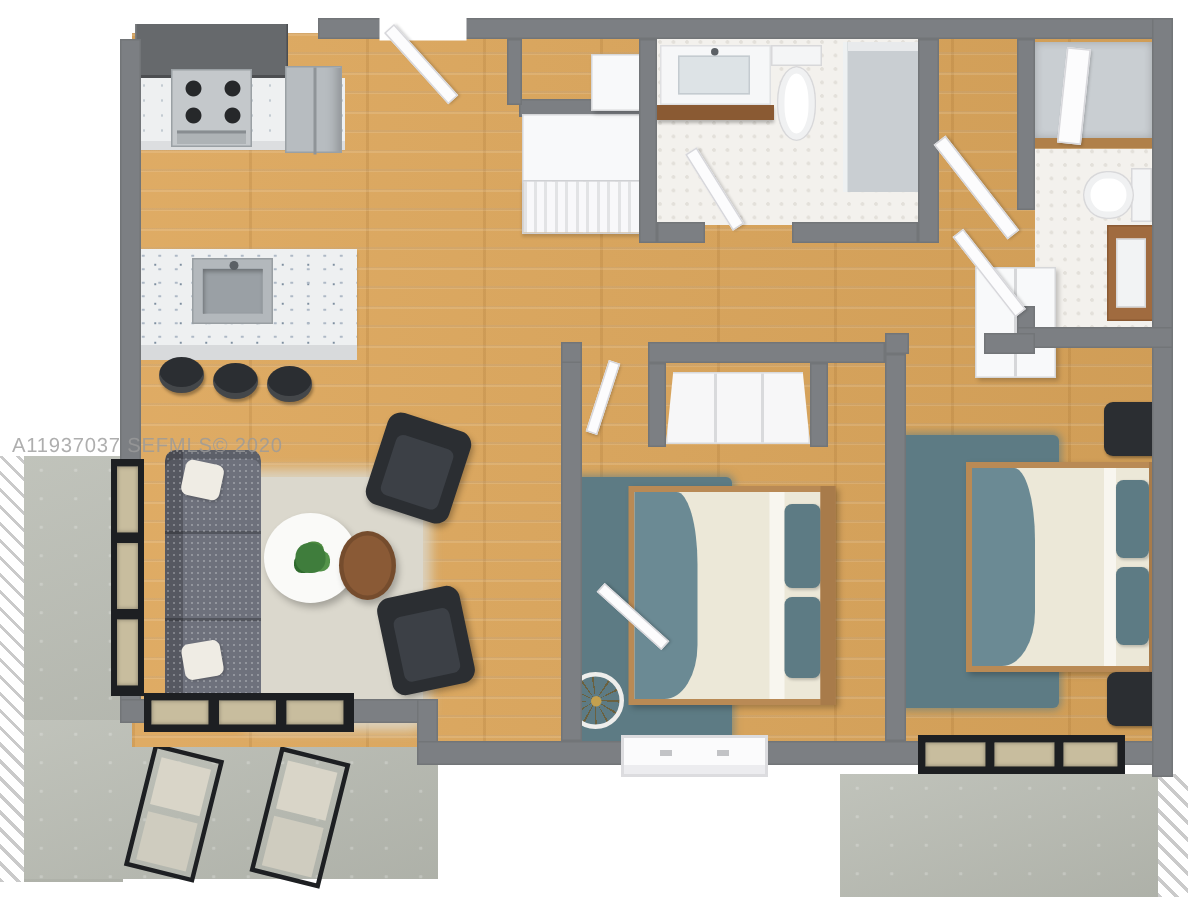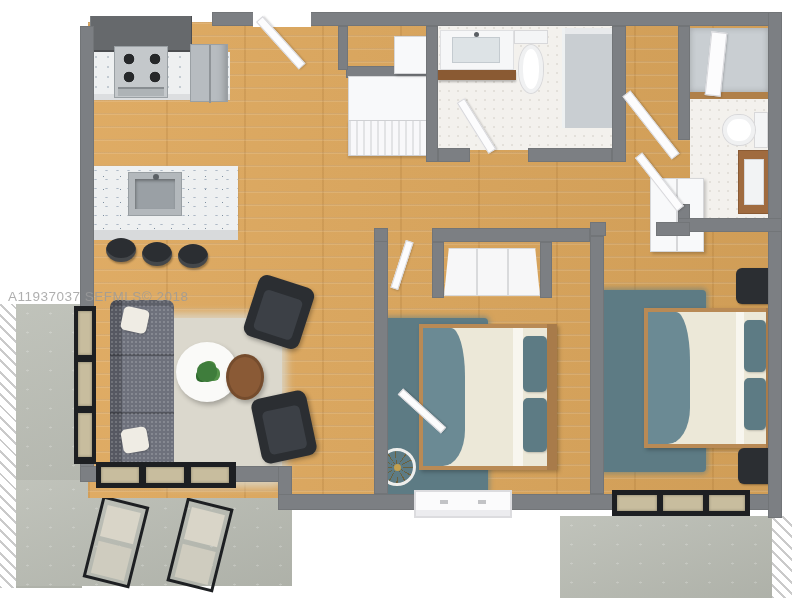--- a/index.html
+++ b/index.html
@@ -201,15 +201,15 @@
   <div class="blackframe" style="left:612px;top:490px;width:138px;height:26px;">
     <div class="glasspane" style="left:5px;top:5px;width:40px;height:16px;"></div>
     <div class="glasspane" style="left:51px;top:5px;width:40px;height:16px;"></div>
     <div class="glasspane" style="left:97px;top:5px;width:36px;height:16px;"></div>
   </div>
   <div style="left:414px;top:490px;width:98px;height:28px;background:#fbfbfc;border:2px solid #dcdcdf;box-shadow:inset 0 -6px 0 #ececef;">
     <div style="left:24px;top:8px;width:8px;height:4px;background:#c2c3c6;"></div>
     <div style="left:62px;top:8px;width:8px;height:4px;background:#c2c3c6;"></div>
   </div>
 
-  <div id="watermark" style="left:8px;top:289px;">A11937037  SEFMLS© 2018</div>
+  <div id="watermark" style="left:8px;top:289px;">A11937037  SEFMLS© 2020</div>
 
 </div>
 
 </body></html>

